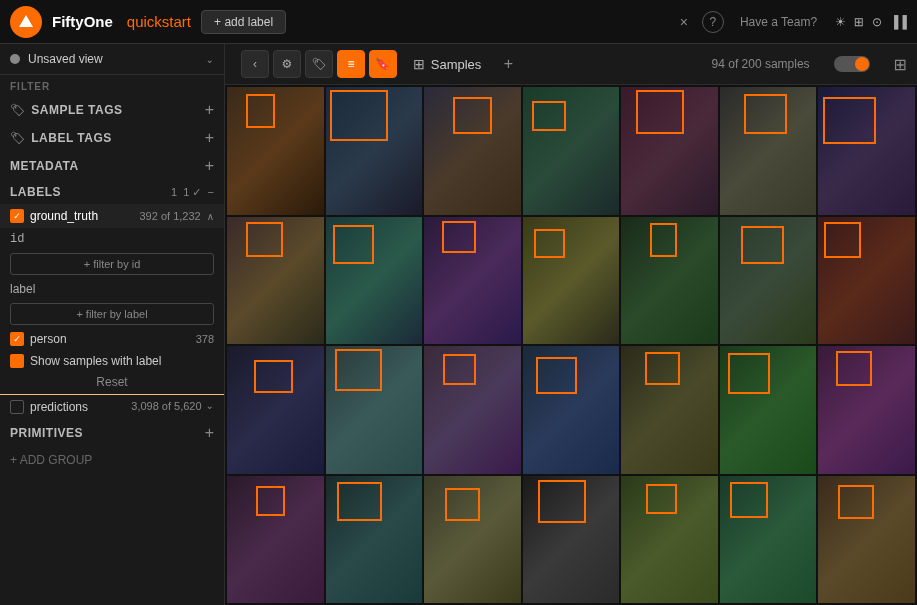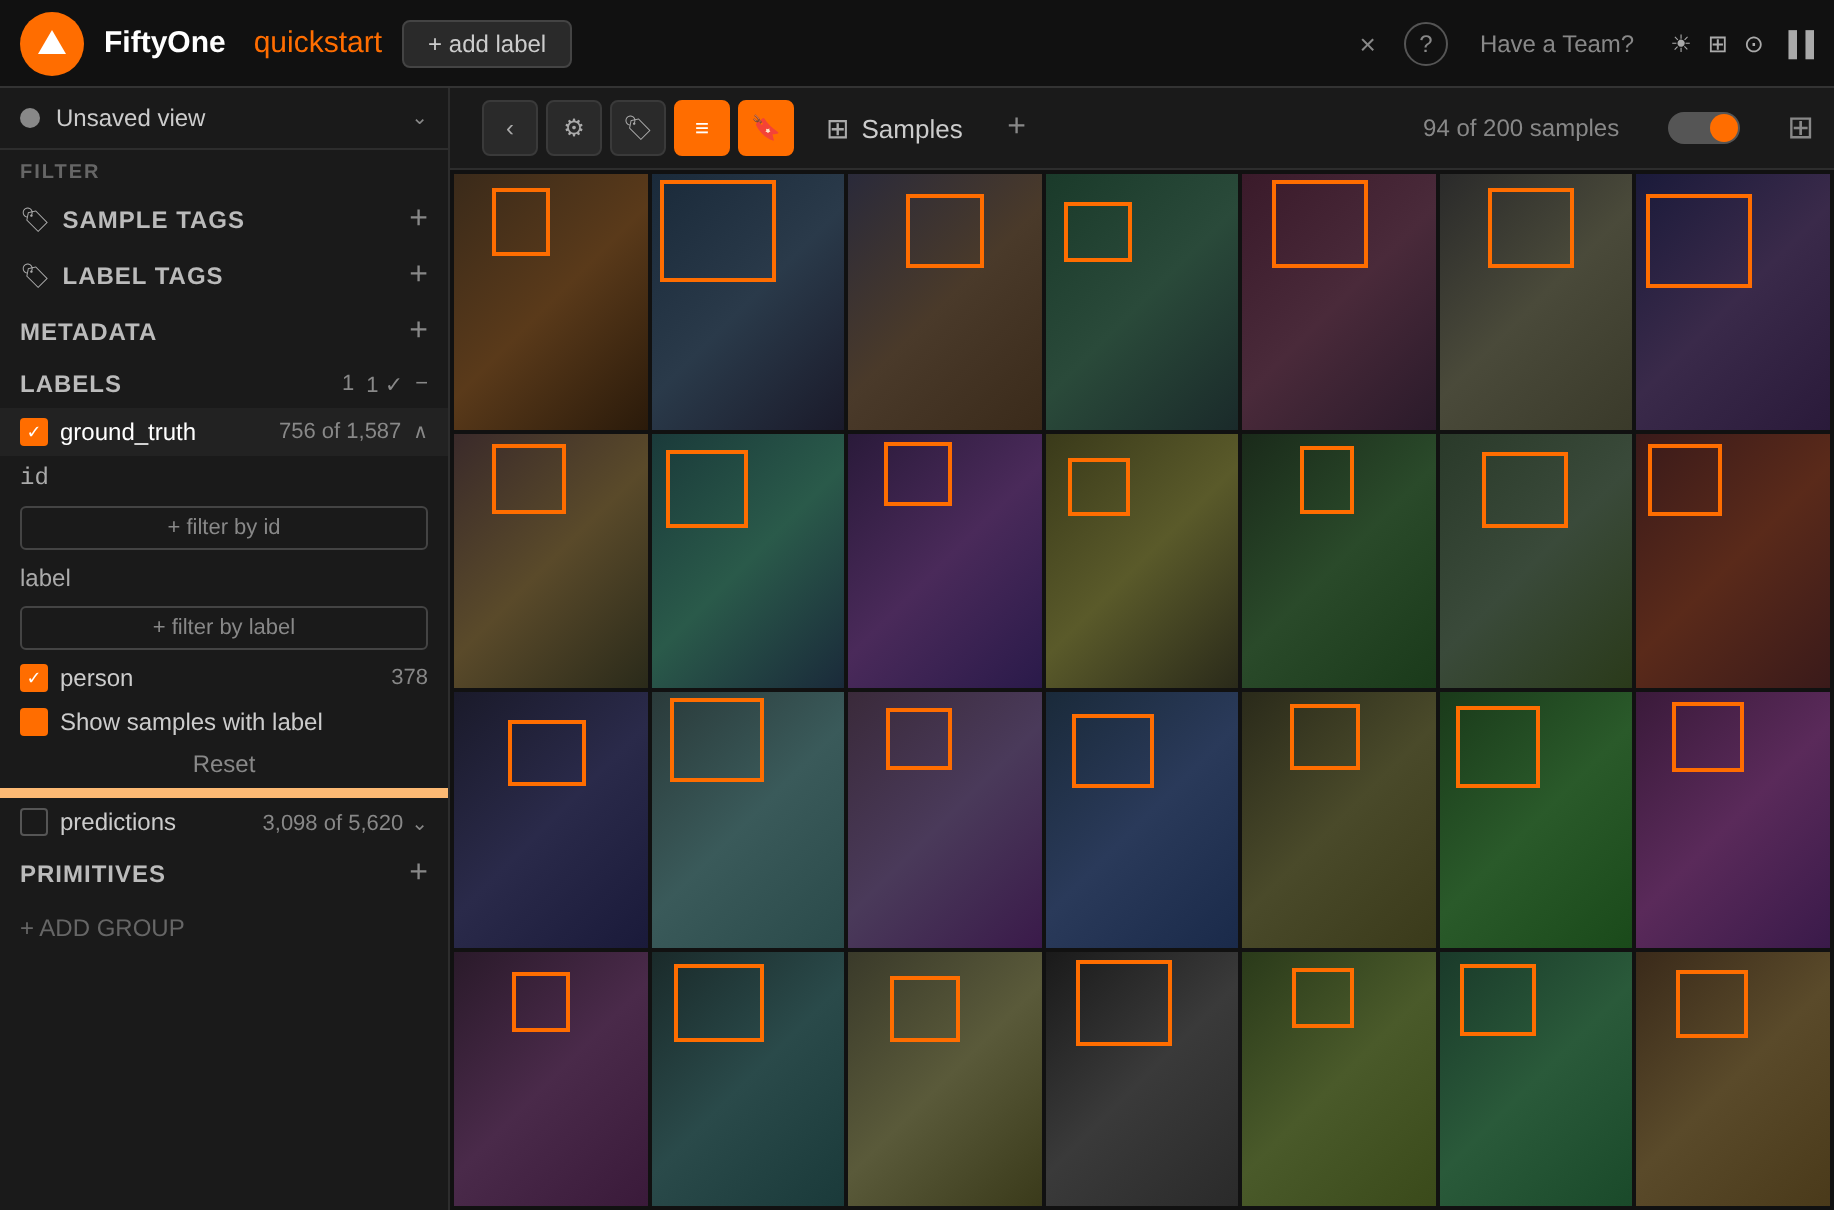--- a/index.html
+++ b/index.html
@@ -53,21 +53,21 @@
     .person-label { color: #ccc; font-size: 12px; flex: 1; }
     .person-count { color: #888; font-size: 11px; }
 
     .show-samples-row { display: flex; align-items: flex-end; padding: 4px 10px 2px 10px; }
     .orange-square { width: 14px; height: 14px; background: #ff6d00; border-radius: 2px; flex-shrink: 0; margin-right: 6px; }
     .show-samples-label { color: #ccc; font-size: 12px; }
 
     .reset-row { text-align: center; padding: 5px 10px; }
     .reset-btn { color: #888; font-size: 12px; cursor: pointer; background: transparent; border: none; }
 
-    .predictions-row { display: flex; align-items: flex-end; padding: 5px 10px; border-top: 5px solid #fdba74; cursor: pointer; }
+    .predictions-row { display: flex; align-items: flex-start; padding: 5px 10px; border-top: 1px solid #fdba74; cursor: pointer; }
     .checkbox-empty { width: 14px; height: 14px; border: 1px solid #555; border-radius: 2px; flex-shrink: 0; margin-right: 6px; }
     .pred-label { color: #ccc; font-size: 12px; flex: 1; }
     .pred-count { color: #888; font-size: 11px; margin-right: 4px; margin-left: 40px; }
     .pred-chevron { color: #888; font-size: 10px; }
     .add-group-row { padding: 6px 10px; color: #666; font-size: 12px; cursor: pointer; }
 
     
     .content { flex: 1; display: flex; flex-direction: column; overflow: hidden; }
 
     
@@ -183,21 +183,21 @@
       <div class="labels-controls">
         <span>1</span>
         <span>1 ✓</span>
         <span>−</span>
       </div>
     </div>
 
     <div class="ground-truth-row">
       <div class="checkbox-orange">✓</div>
       <span class="gt-label">ground_truth</span>
-      <span class="gt-count">756 of 1,587</span>
+      <span class="gt-count">392 of 1,232</span>
       <span class="chevron-up">∧</span>
     </div>
 
     <div class="id-row">
       <span>id</span>
     </div>
     <button class="filter-id-btn">+ filter by id</button>
 
     <div class="label-row">
       <span>label</span>

